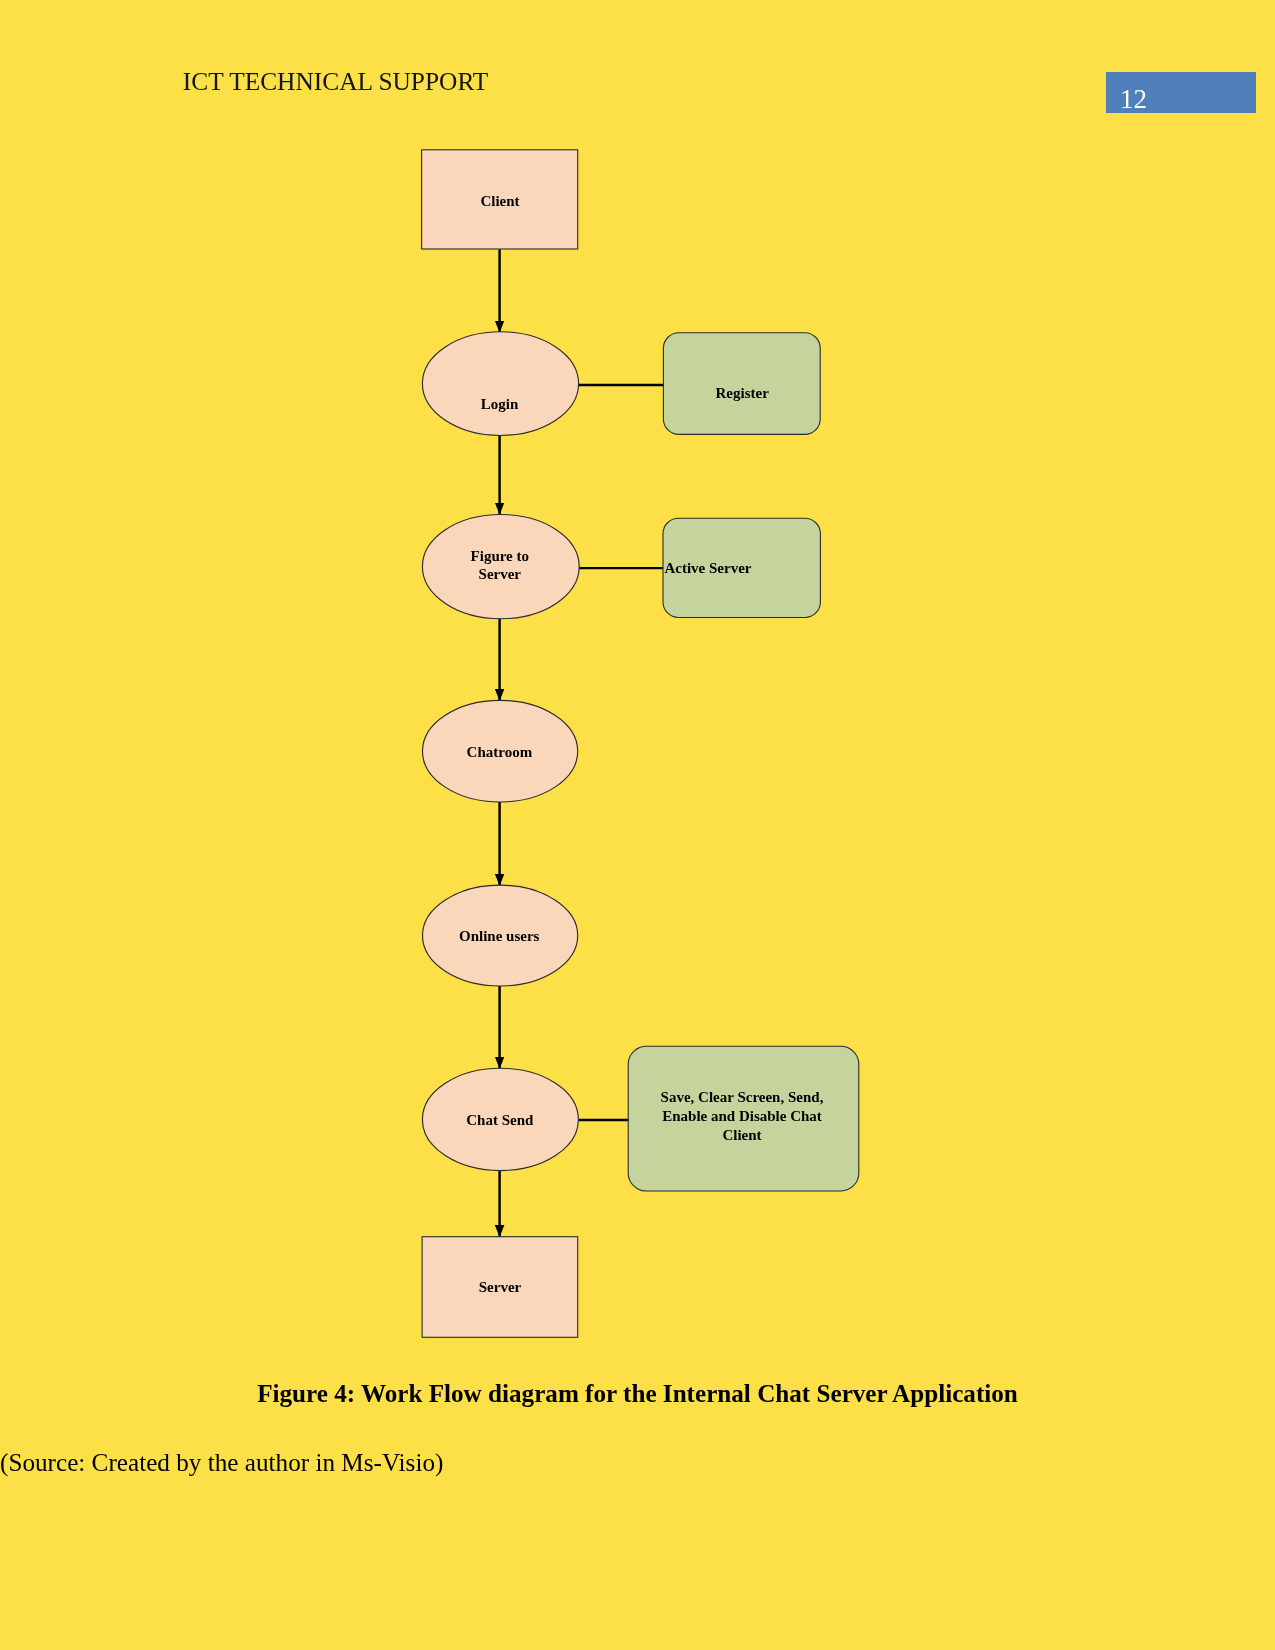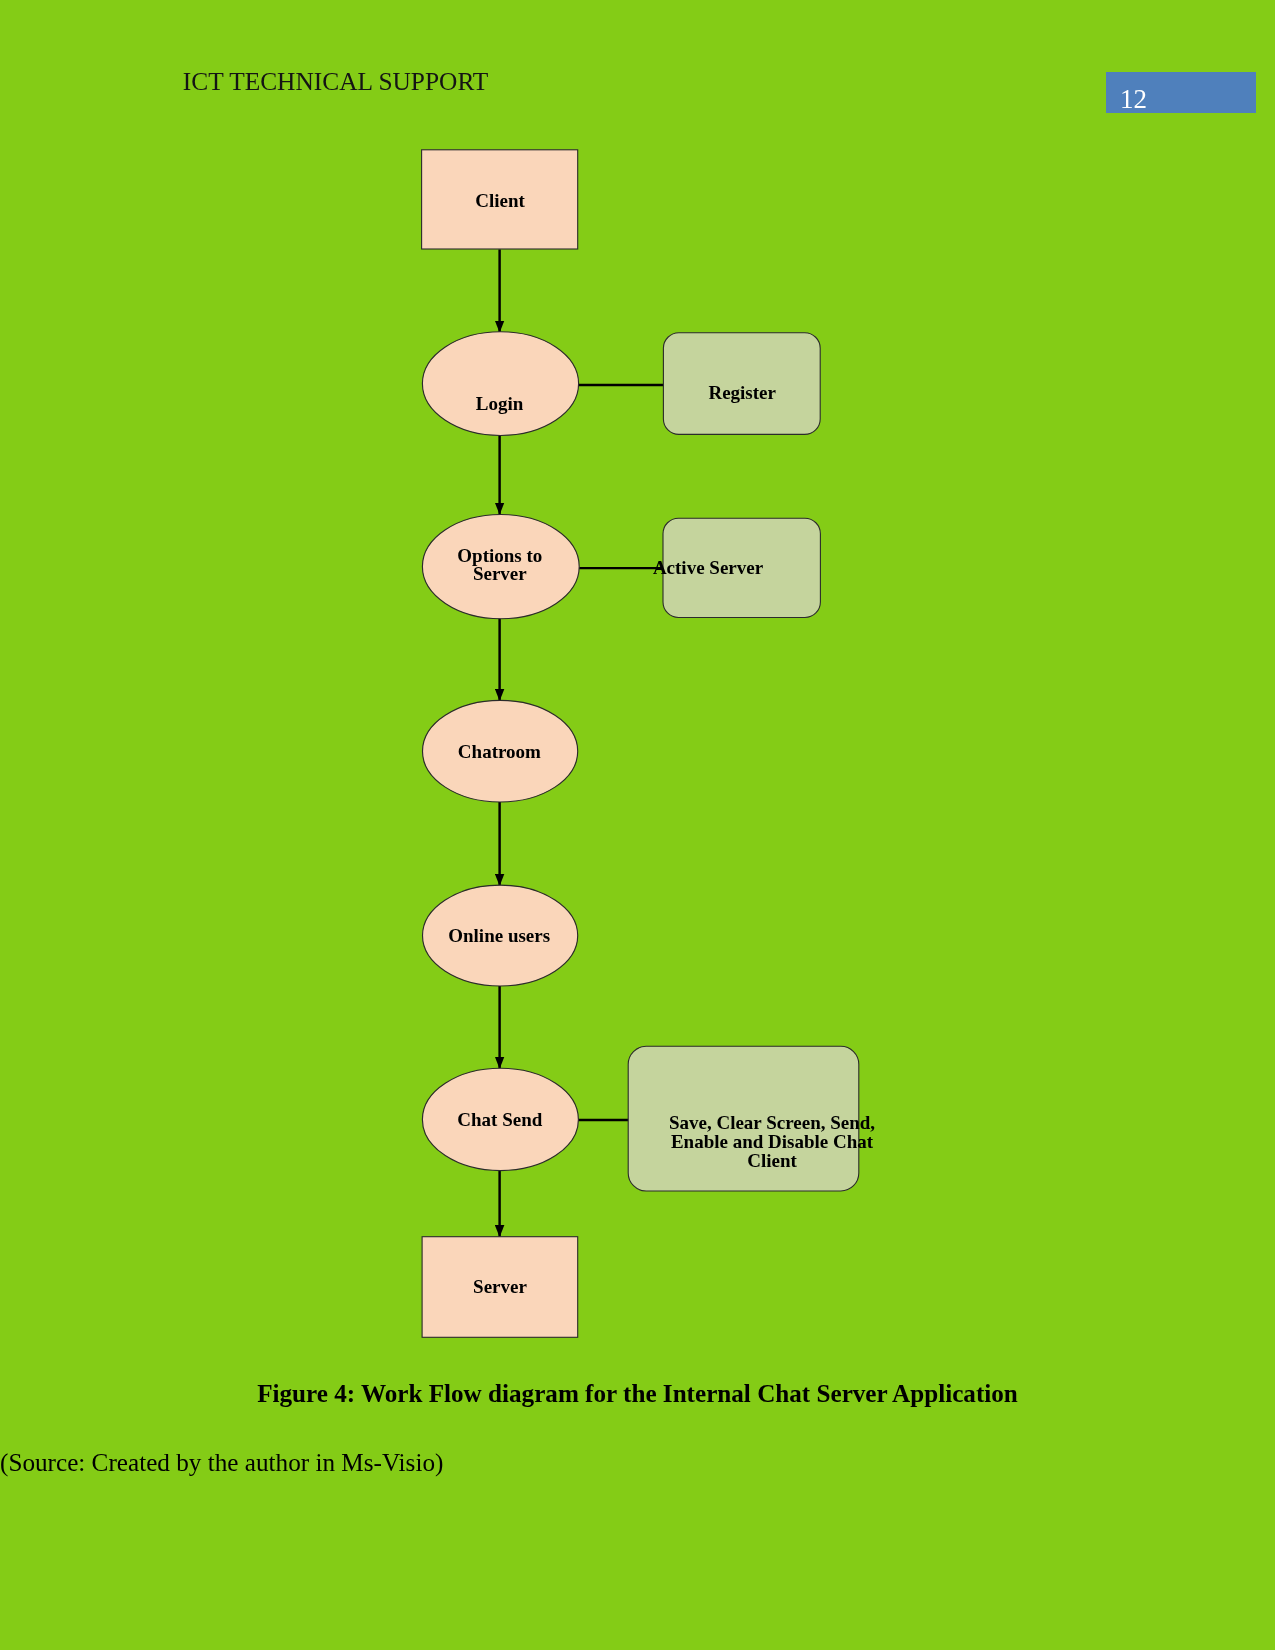--- a/index.html
+++ b/index.html
@@ -6,39 +6,39 @@
   html, body { margin:0; padding:0; background:#FFFFFF; }
   body {
     width:1275px; height:1650px; position:relative; overflow:hidden;
     font-family:"Liberation Serif", serif; color:#000000;
   }
   
   #page-header-title, #page-number-badge .num, .nlabel,
   .fig-caption, .fig-source { transform:translate3d(0,0,0); }
   .page {
     position:absolute; left:0; top:0; width:1275px; height:1650px;
-    background:#84cc16;
+    background:#fde047;
   }
   #page-header-title {
     position:absolute; left:182.8px; top:66.3px;
     font-size:25.4px; line-height:30px; white-space:nowrap; color:#141414;
   }
   #page-number-badge {
     position:absolute; left:1106px; top:53.9px; width:150px; height:41.5px;
     background:#4F80BC;
     margin-top:18px;
   }
   #page-number-badge .num {
     position:absolute; left:14px; top:12.2px;
     font-size:27px; line-height:31px; color:#FFFFFF;
   }
   #flow-svg { position:absolute; left:0; top:0; }
   .nlabel {
     position:absolute; text-align:center;
-    font-size:19px; font-weight:bold; line-height:22px; color:#000000;
+    font-size:15px; font-weight:bold; line-height:22px; color:#000000;
   }
   .fig-caption {
     position:absolute; left:0; top:1379.3px; width:1275px; text-align:center;
     font-size:25.15px; font-weight:bold; line-height:30px; color:#000000;
   }
   .fig-source {
     position:absolute; left:0; top:1447.5px; width:1275px; text-align:left;
     font-size:25.2px; line-height:30px; color:#000000;
   }
 </style>
@@ -81,25 +81,25 @@
       <ellipse cx="500.4" cy="1119.4" rx="78.0" ry="51.2" fill="#FAD6BA" stroke="#2B2B2B" stroke-width="1.15"></ellipse>
       <rect x="628.2" y="1046.3" width="230.6" height="144.7" rx="18" ry="18" fill="#C5D49D" stroke="#2B2B2B" stroke-width="1.1"></rect>
       <rect x="422.1" y="1236.7" width="155.6" height="100.6" fill="#FAD6BA" stroke="#2B2B2B" stroke-width="1.1"></rect>
     </g>
   </svg>
 
   <div>
     <div class="nlabel" style="left:350.0px;top:190.0px;width:300px;">Client</div>
     <div class="nlabel" style="left:349.5px;top:372.8px;width:300px;margin-top:20px;">Login</div>
     <div class="nlabel" style="left:592.2px;top:382px;width:300px;">Register</div>
-    <div class="nlabel" style="left:349.8px;top:546.5px;width:300px;line-height:18.6px;"><span>Options to</span><br><span>Server</span></div>
+    <div class="nlabel" style="left:349.8px;top:546.5px;width:300px;line-height:18.6px;"><span>Figure to</span><br><span>Server</span></div>
     <div class="nlabel" style="left:558px;top:557.3px;width:300px;">Active Server</div>
     <div class="nlabel" style="left:349.4px;top:741.2px;width:300px;">Chatroom</div>
     <div class="nlabel" style="left:349.2px;top:924.7px;width:300px;">Online users</div>
     <div class="nlabel" style="left:349.8px;top:1108.6px;width:300px;">Chat Send</div>
-    <div class="nlabel" style="left:622px;top:1087.9px;width:300px;line-height:19.2px;margin-top:25px;"><span>Save, Clear Screen, Send,</span><br><span>Enable and Disable Chat</span><br><span>Client</span></div>
+    <div class="nlabel" style="left:592px;top:1087.9px;width:300px;line-height:19.2px;"><span>Save, Clear Screen, Send,</span><br><span>Enable and Disable Chat</span><br><span>Client</span></div>
     <div class="nlabel" style="left:350.0px;top:1275.9px;width:300px;">Server</div>
   </div>
 
   <div class="fig-caption">Figure 4: Work Flow diagram for the Internal Chat Server Application</div>
   <div class="fig-source">(Source: Created by the author in Ms-Visio)</div>
 
 </div>
 
 </body></html>

